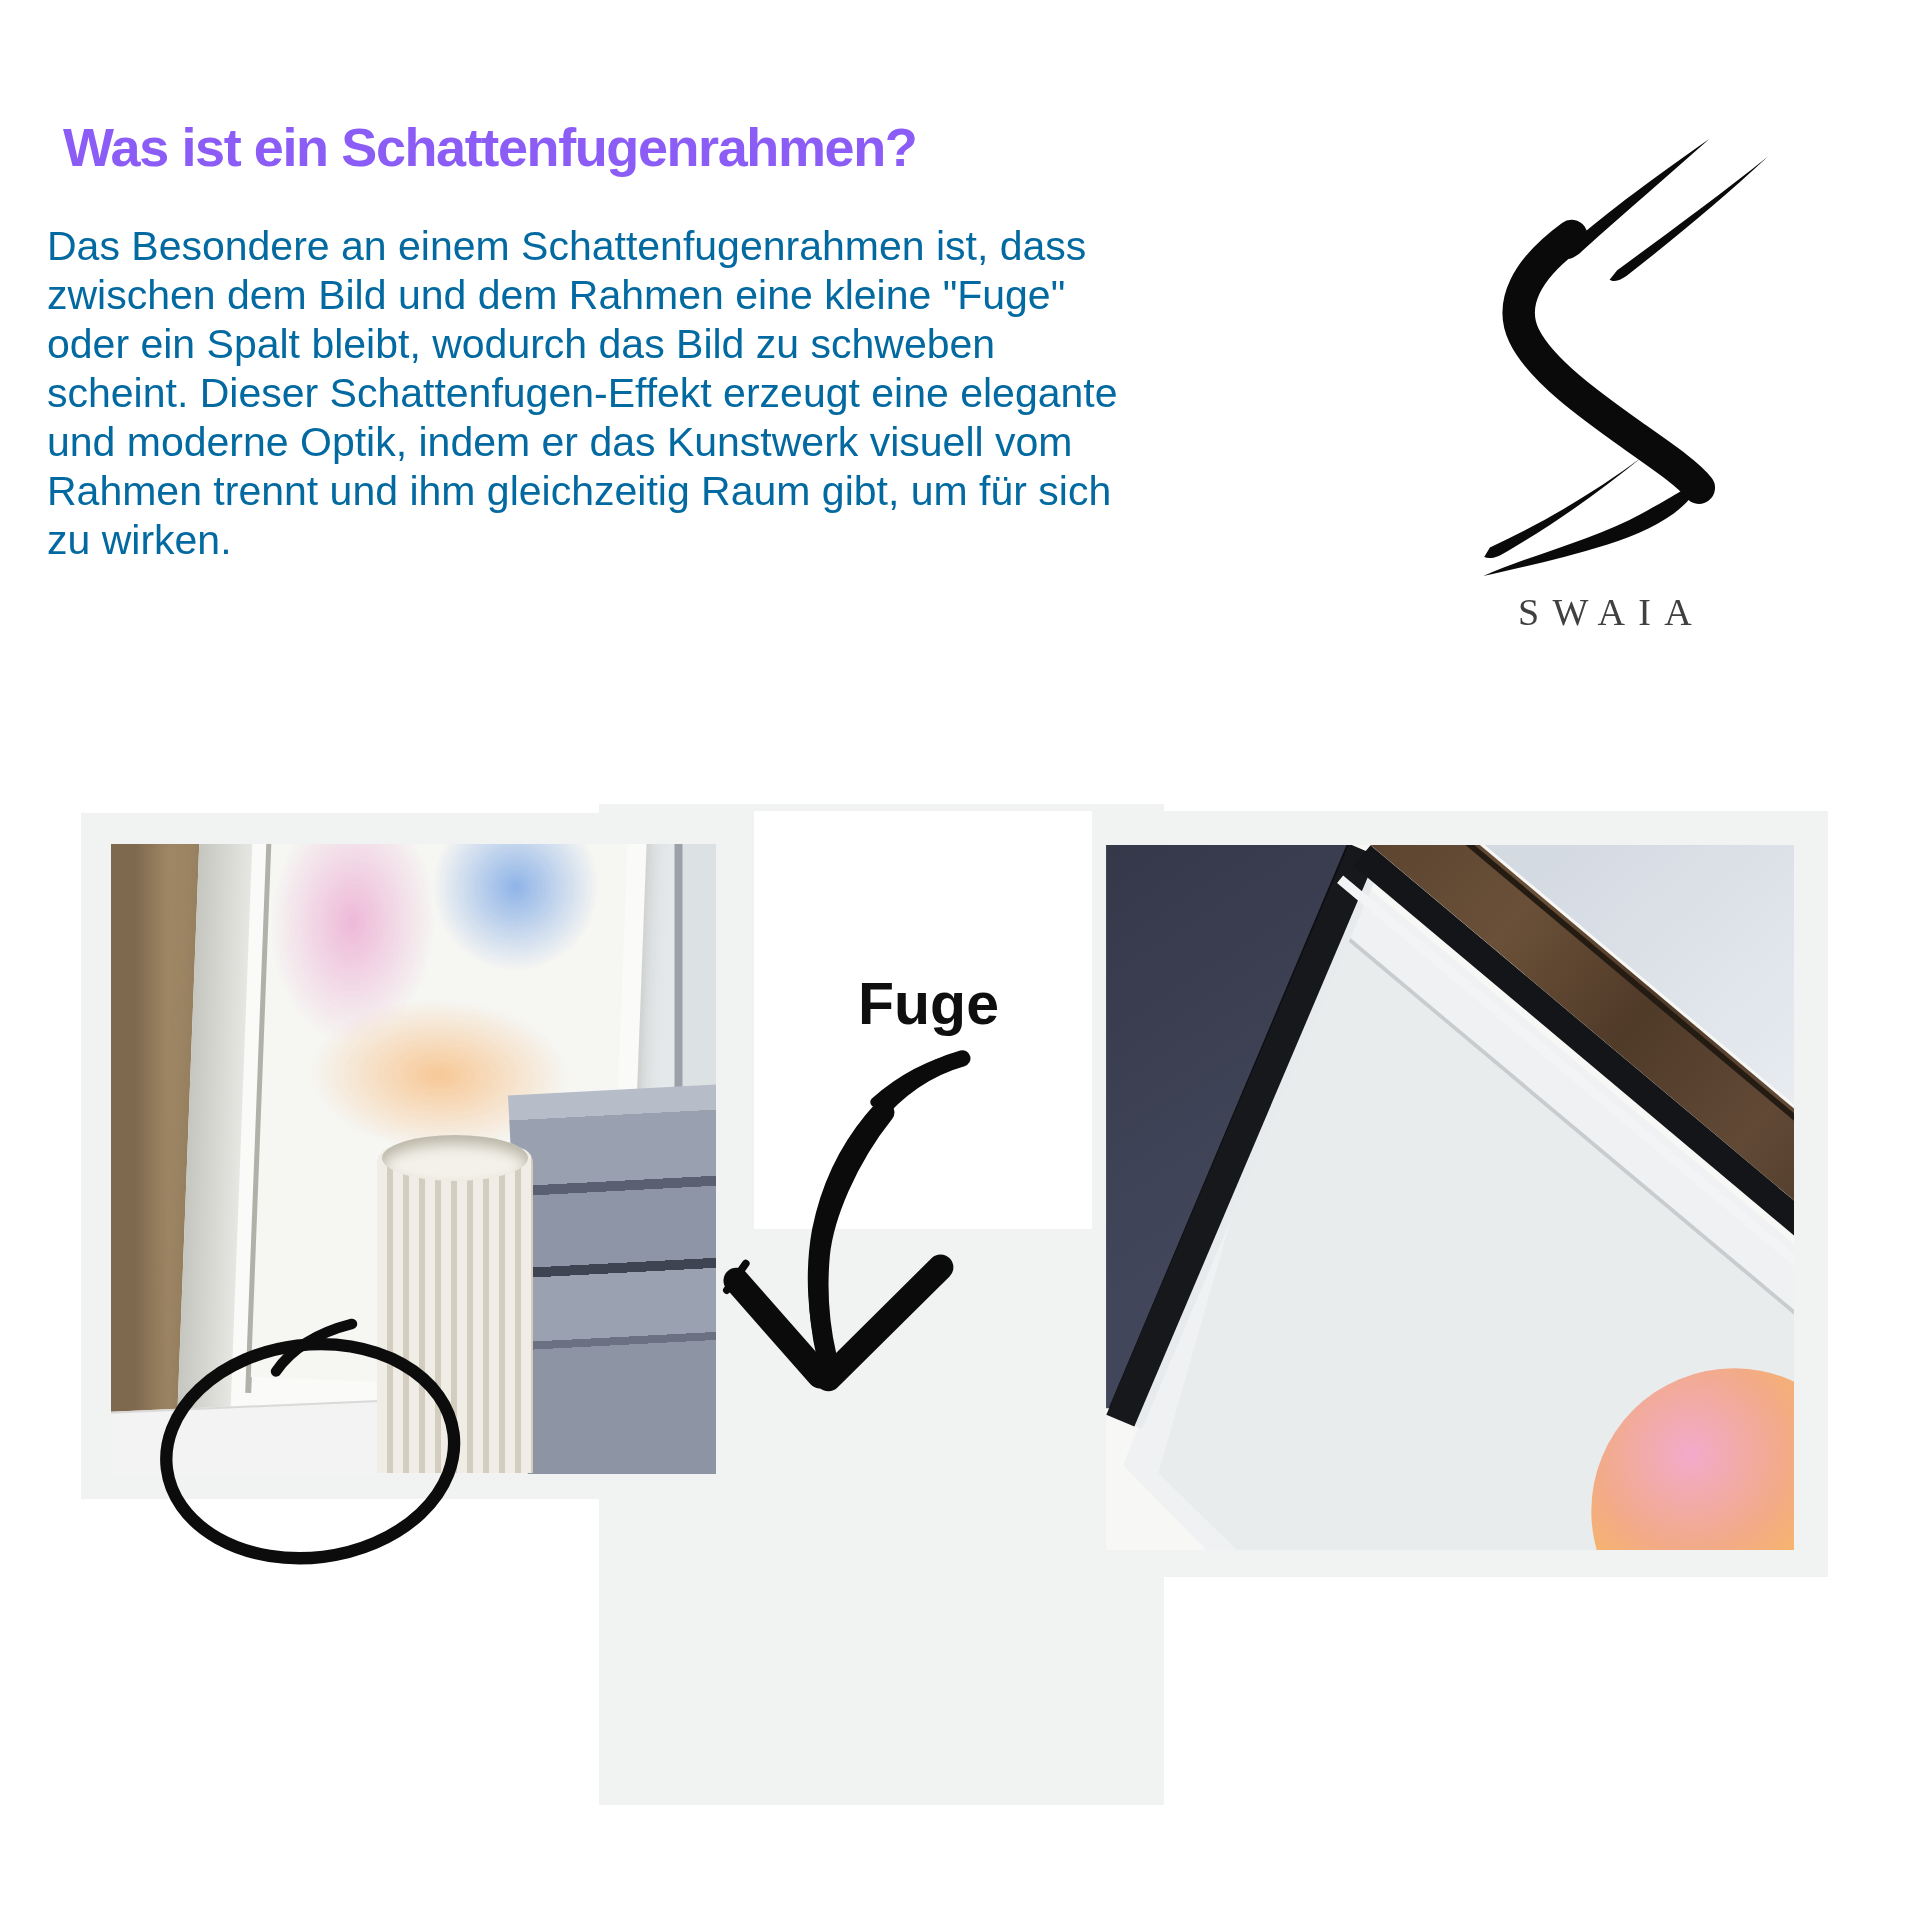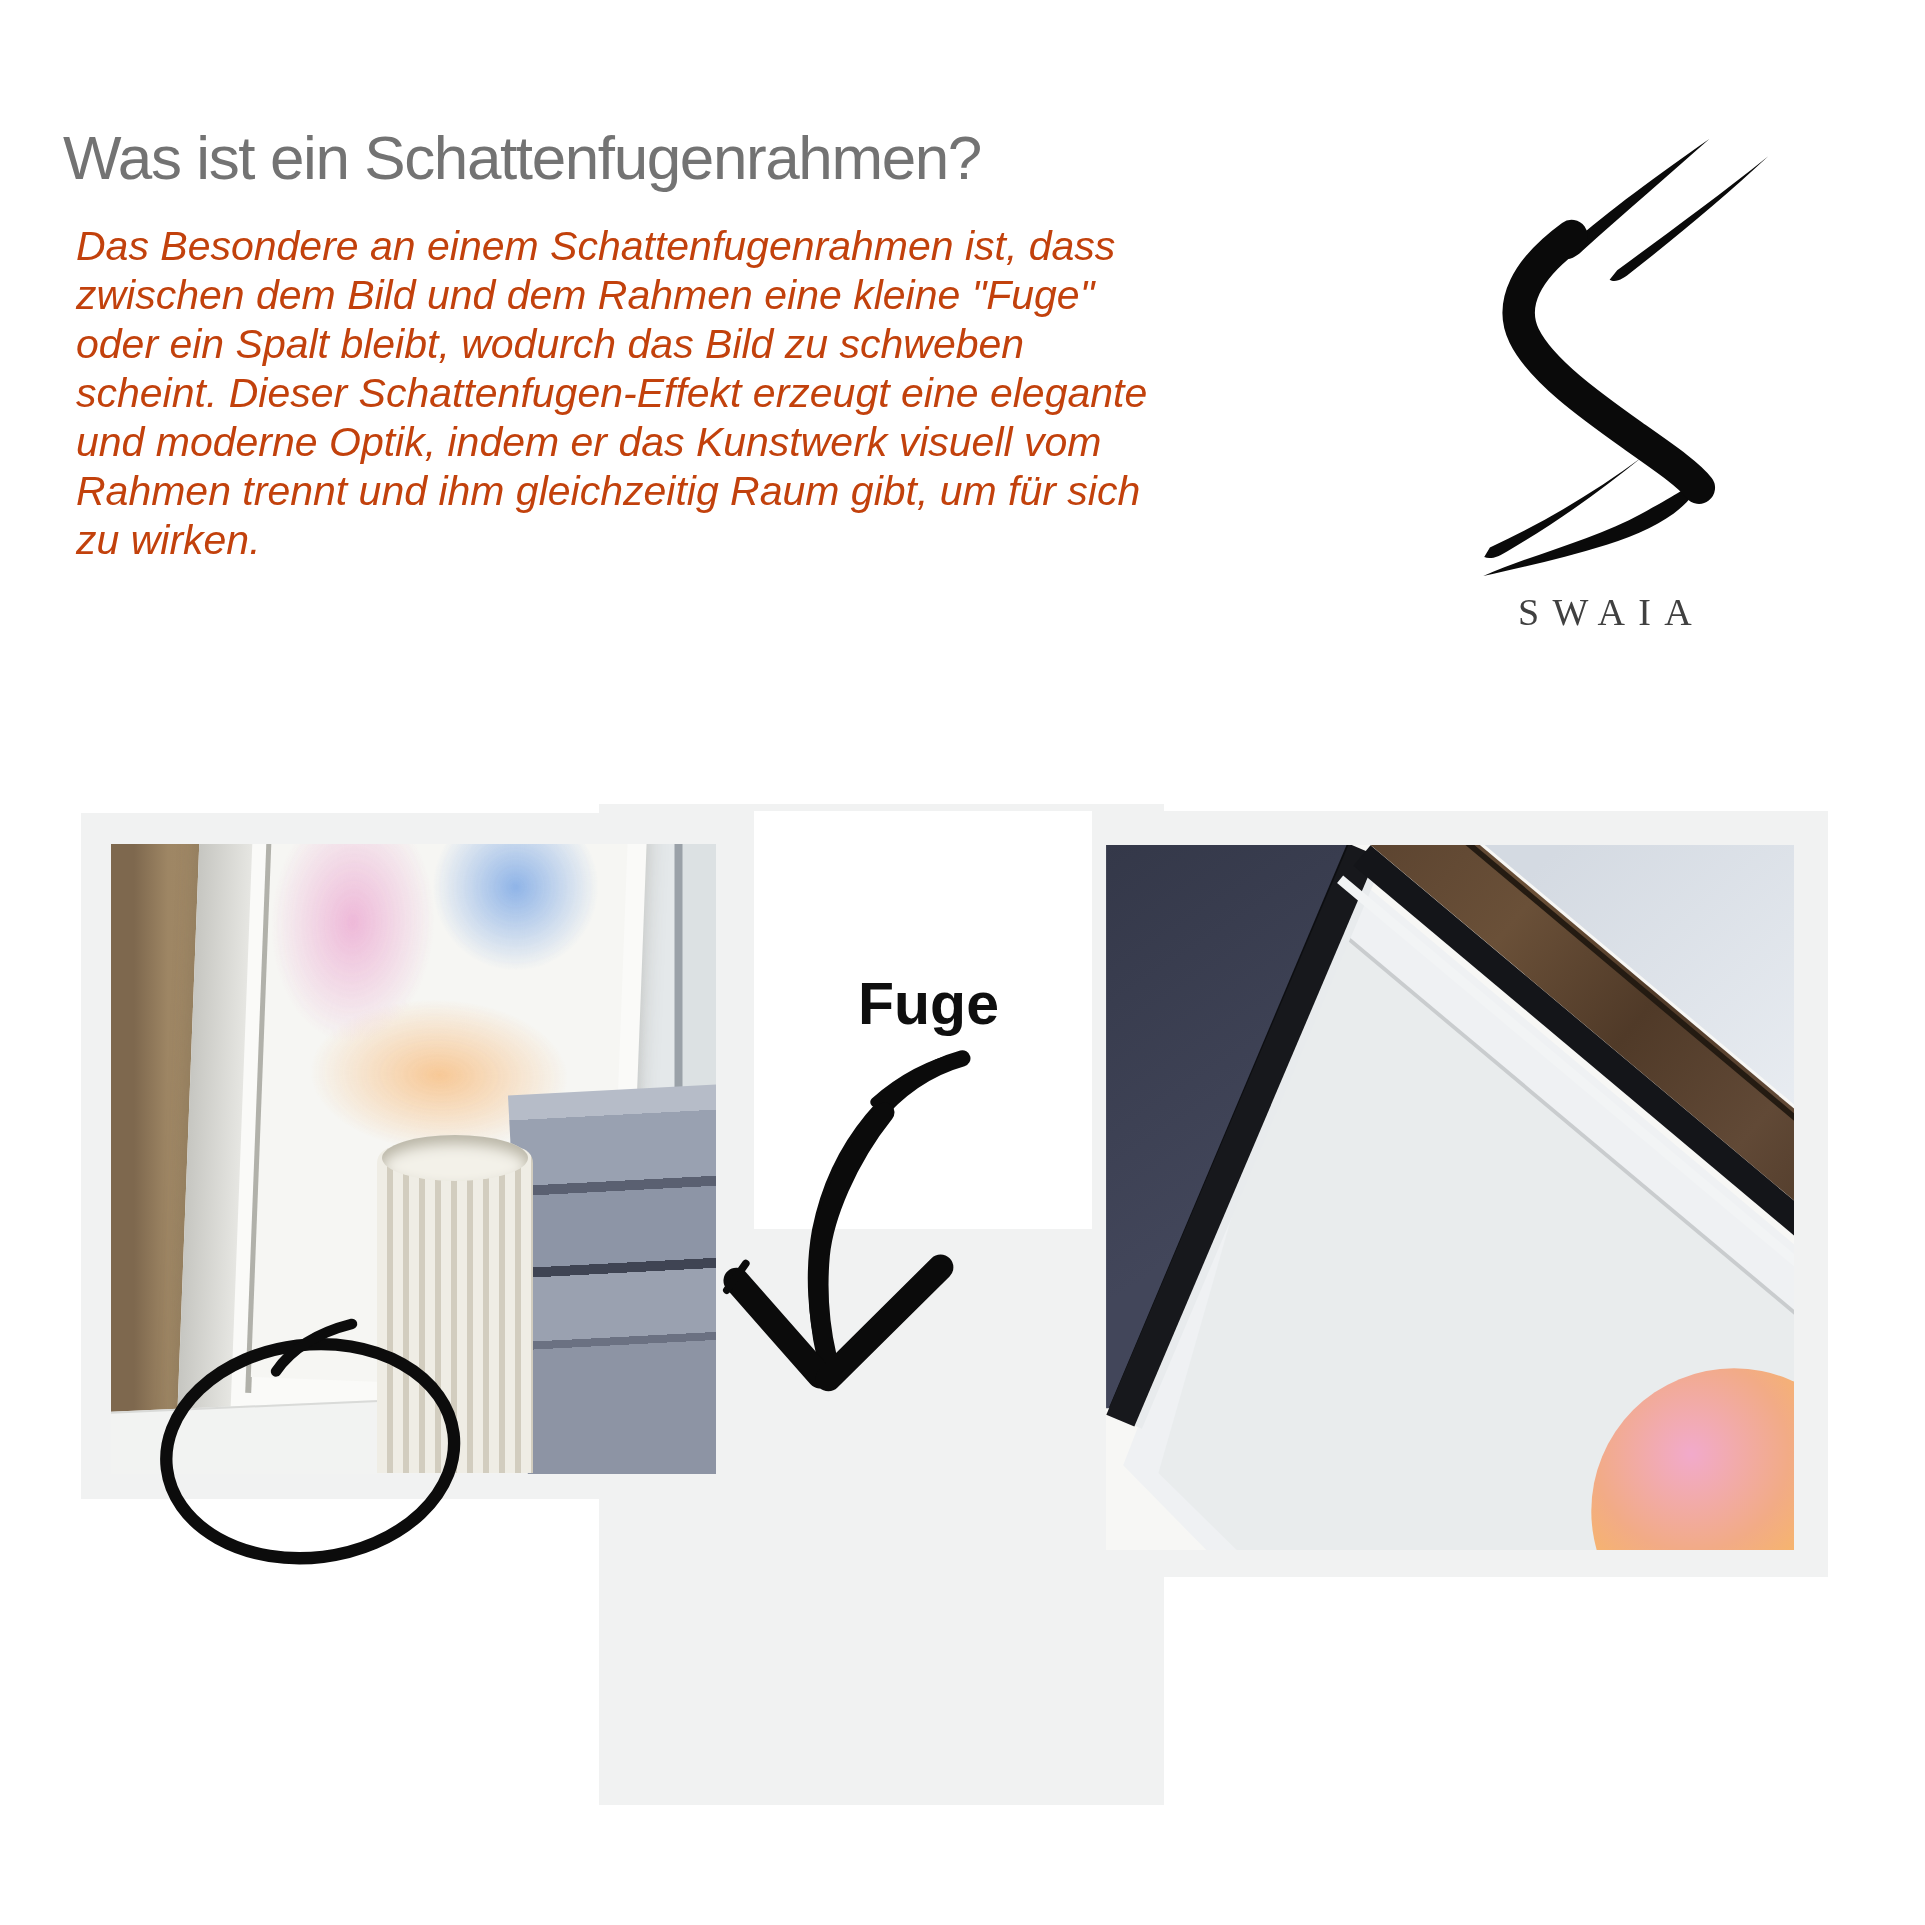--- a/index.html
+++ b/index.html
@@ -1,22 +1,22 @@
 <!DOCTYPE html>
 <html style="font-size:15px"><head>
 <meta charset="utf-8">
 <style>
   html,body{margin:0;padding:0;background:#fff;}
   .canvas{position:relative;width:1926px;height:1926px;background:#ffffff;overflow:hidden;
           font-family:"Liberation Sans", sans-serif;color:#1a1a1a;}
   .abs{position:absolute;}
 
   
-  .title{left:63px;top:80px;width:1351px;font-size:62px;font-weight:400;letter-spacing:-1.4px;color:#737373;}
-  .paragraph{left:76px;top:181px;width:1094px;font-size:41px;line-height:49px;color:#c2410c;font-weight:400;font-style:italic;}
+  .title{left:63px;top:80px;width:1351px;font-size:54px;font-weight:700;letter-spacing:-1.4px;color:#8b5cf6;}
+  .paragraph{left:47px;top:181px;width:1094px;font-size:41px;line-height:49px;color:#0369a1;font-weight:400;}
 
   
   .logo-mark{left:1431px;top:93px;width:342px;height:495px;}
   .wordmark{left:1469px;top:590px;width:285px;text-align:center;font-family:"Liberation Serif", serif;
             font-size:38px;letter-spacing:13.3px;color:#404040;}
 
   
   .card{background:#f1f2f2;}
   .card-b{left:599px;top:804px;width:565px;height:1001px;z-index:1;}
   .card-a{left:81px;top:813px;width:664px;height:686px;z-index:3;}

